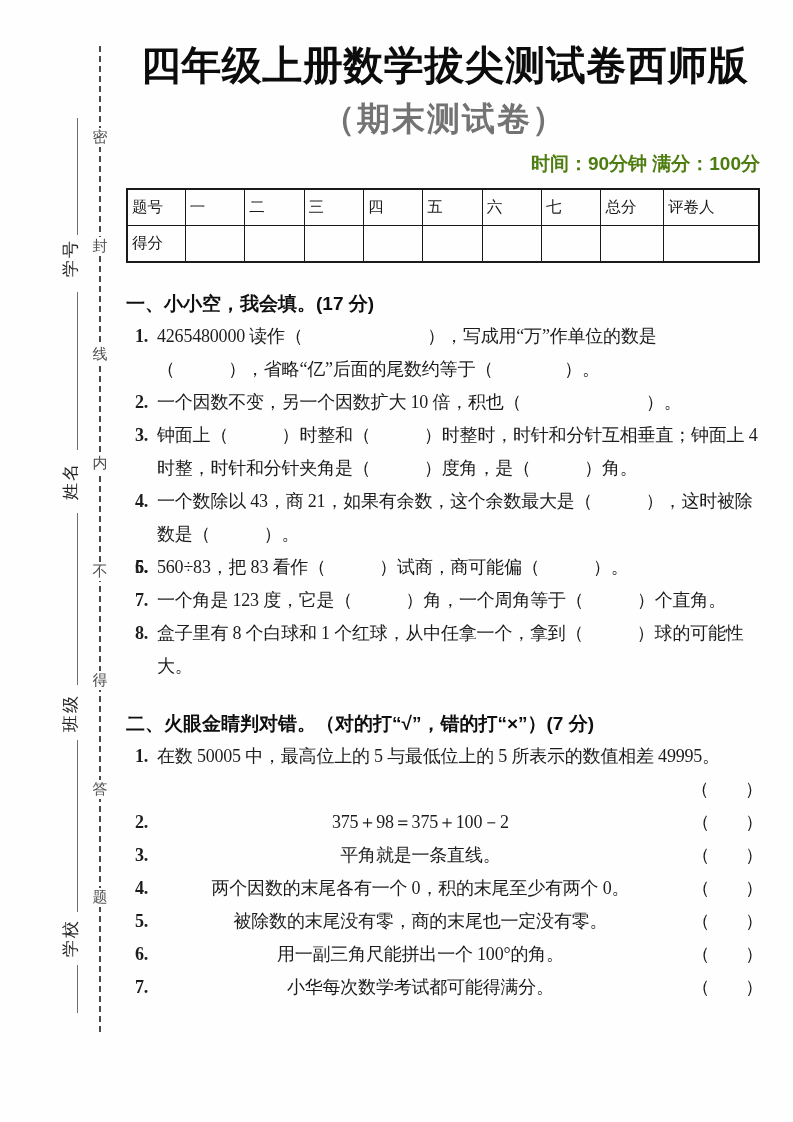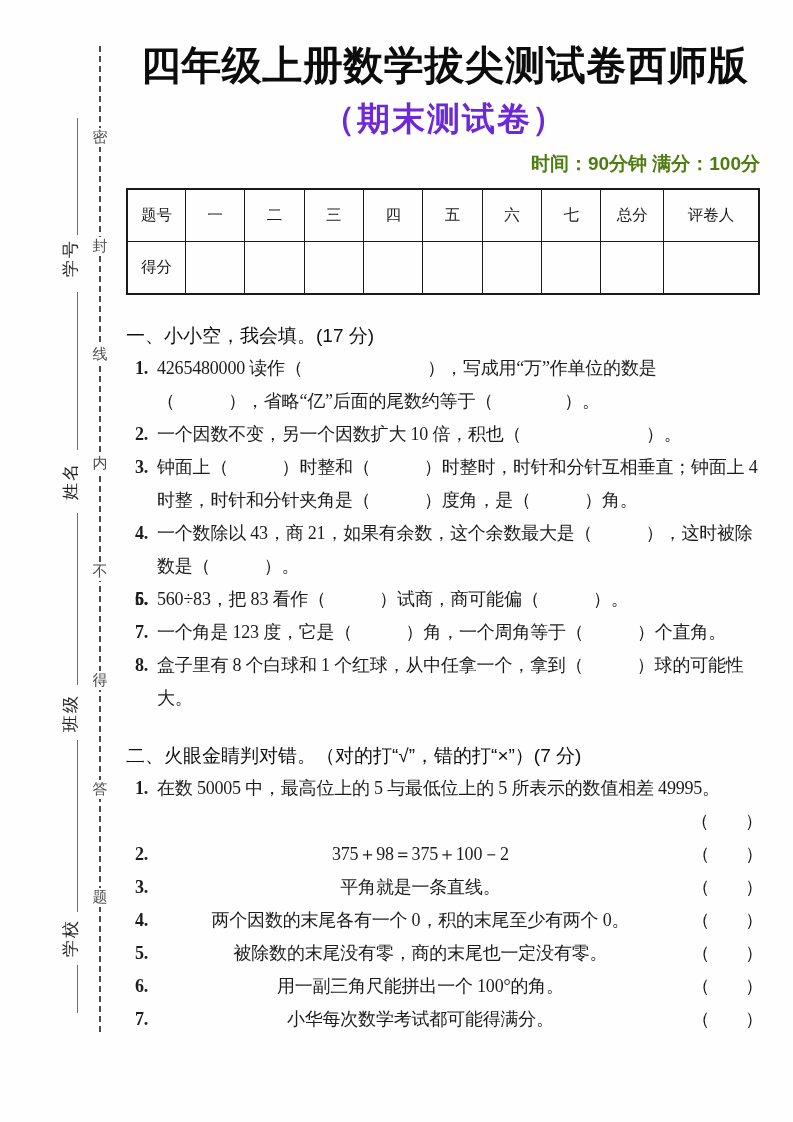--- a/index.html
+++ b/index.html
@@ -14,27 +14,27 @@
                transform:translate(-50%,-50%) rotate(-90deg);font-family:"Liberation Serif",serif;
                letter-spacing:2px;}
   .write-line{position:absolute;left:77px;width:0;border-left:1px solid #6e6e6e;}
   .wl1{top:118px;height:117px;} .wl2{top:292px;height:158px;} .wl3{top:513px;height:172px;}
   .wl4{top:740px;height:172px;} .wl5{top:965px;height:48px;}
   
   .content{position:absolute;left:126px;top:0;width:637px;}
   .title{font-family:"Liberation Sans",sans-serif;font-weight:900;font-size:40px;line-height:1.15;
          text-align:center;margin:42px 0 0;color:#0c0c0c;letter-spacing:0.5px;}
   .subtitle{font-family:"Liberation Sans",sans-serif;font-weight:800;font-size:33px;line-height:1.2;
-            text-align:center;margin:11px 0 0;color:#6d28d9;letter-spacing:2px;}
+            text-align:center;margin:11px 0 0;color:#737373;letter-spacing:2px;}
   .meta{font-family:"Liberation Sans",sans-serif;font-weight:600;font-size:19px;text-align:right;
         margin:12px 3px 0 0;color:#4d7c0f;}
   table.score{border-collapse:collapse;table-layout:fixed;width:634px;margin-top:11px;
               border:2px solid #1a1a1a;font-family:"Liberation Sans",sans-serif;font-size:15.5px;color:#1a1a1a;}
-  table.score td{border:1.5px solid #1a1a1a;height:27px;text-align:center;vertical-align:middle;padding:12px;}
-  .section-heading{font-family:"Liberation Sans",sans-serif;font-weight:normal;font-size:19px;
+  table.score td{border:1.5px solid #1a1a1a;height:27px;text-align:left;vertical-align:middle;padding:4px;}
+  .section-heading{font-family:"Liberation Sans",sans-serif;font-weight:bold;font-size:19px;
                    line-height:33px;margin-top:24px;color:#0f0f0f;}
   .q{position:relative;padding-left:31px;font-size:18px;line-height:33px;letter-spacing:-0.2px;color:#1c1c1c;}
   .q .num{position:absolute;left:9px;font-weight:bold;}
   .jrow{display:flex;align-items:baseline;text-align:center;}
   .jrow .txt{flex:1;}
   .jrow .slot{white-space:nowrap;margin-left:8px;}
   .slot-line{text-align:right;font-size:18px;line-height:33px;color:#1c1c1c;}
 </style>
 </head>
 <body>

